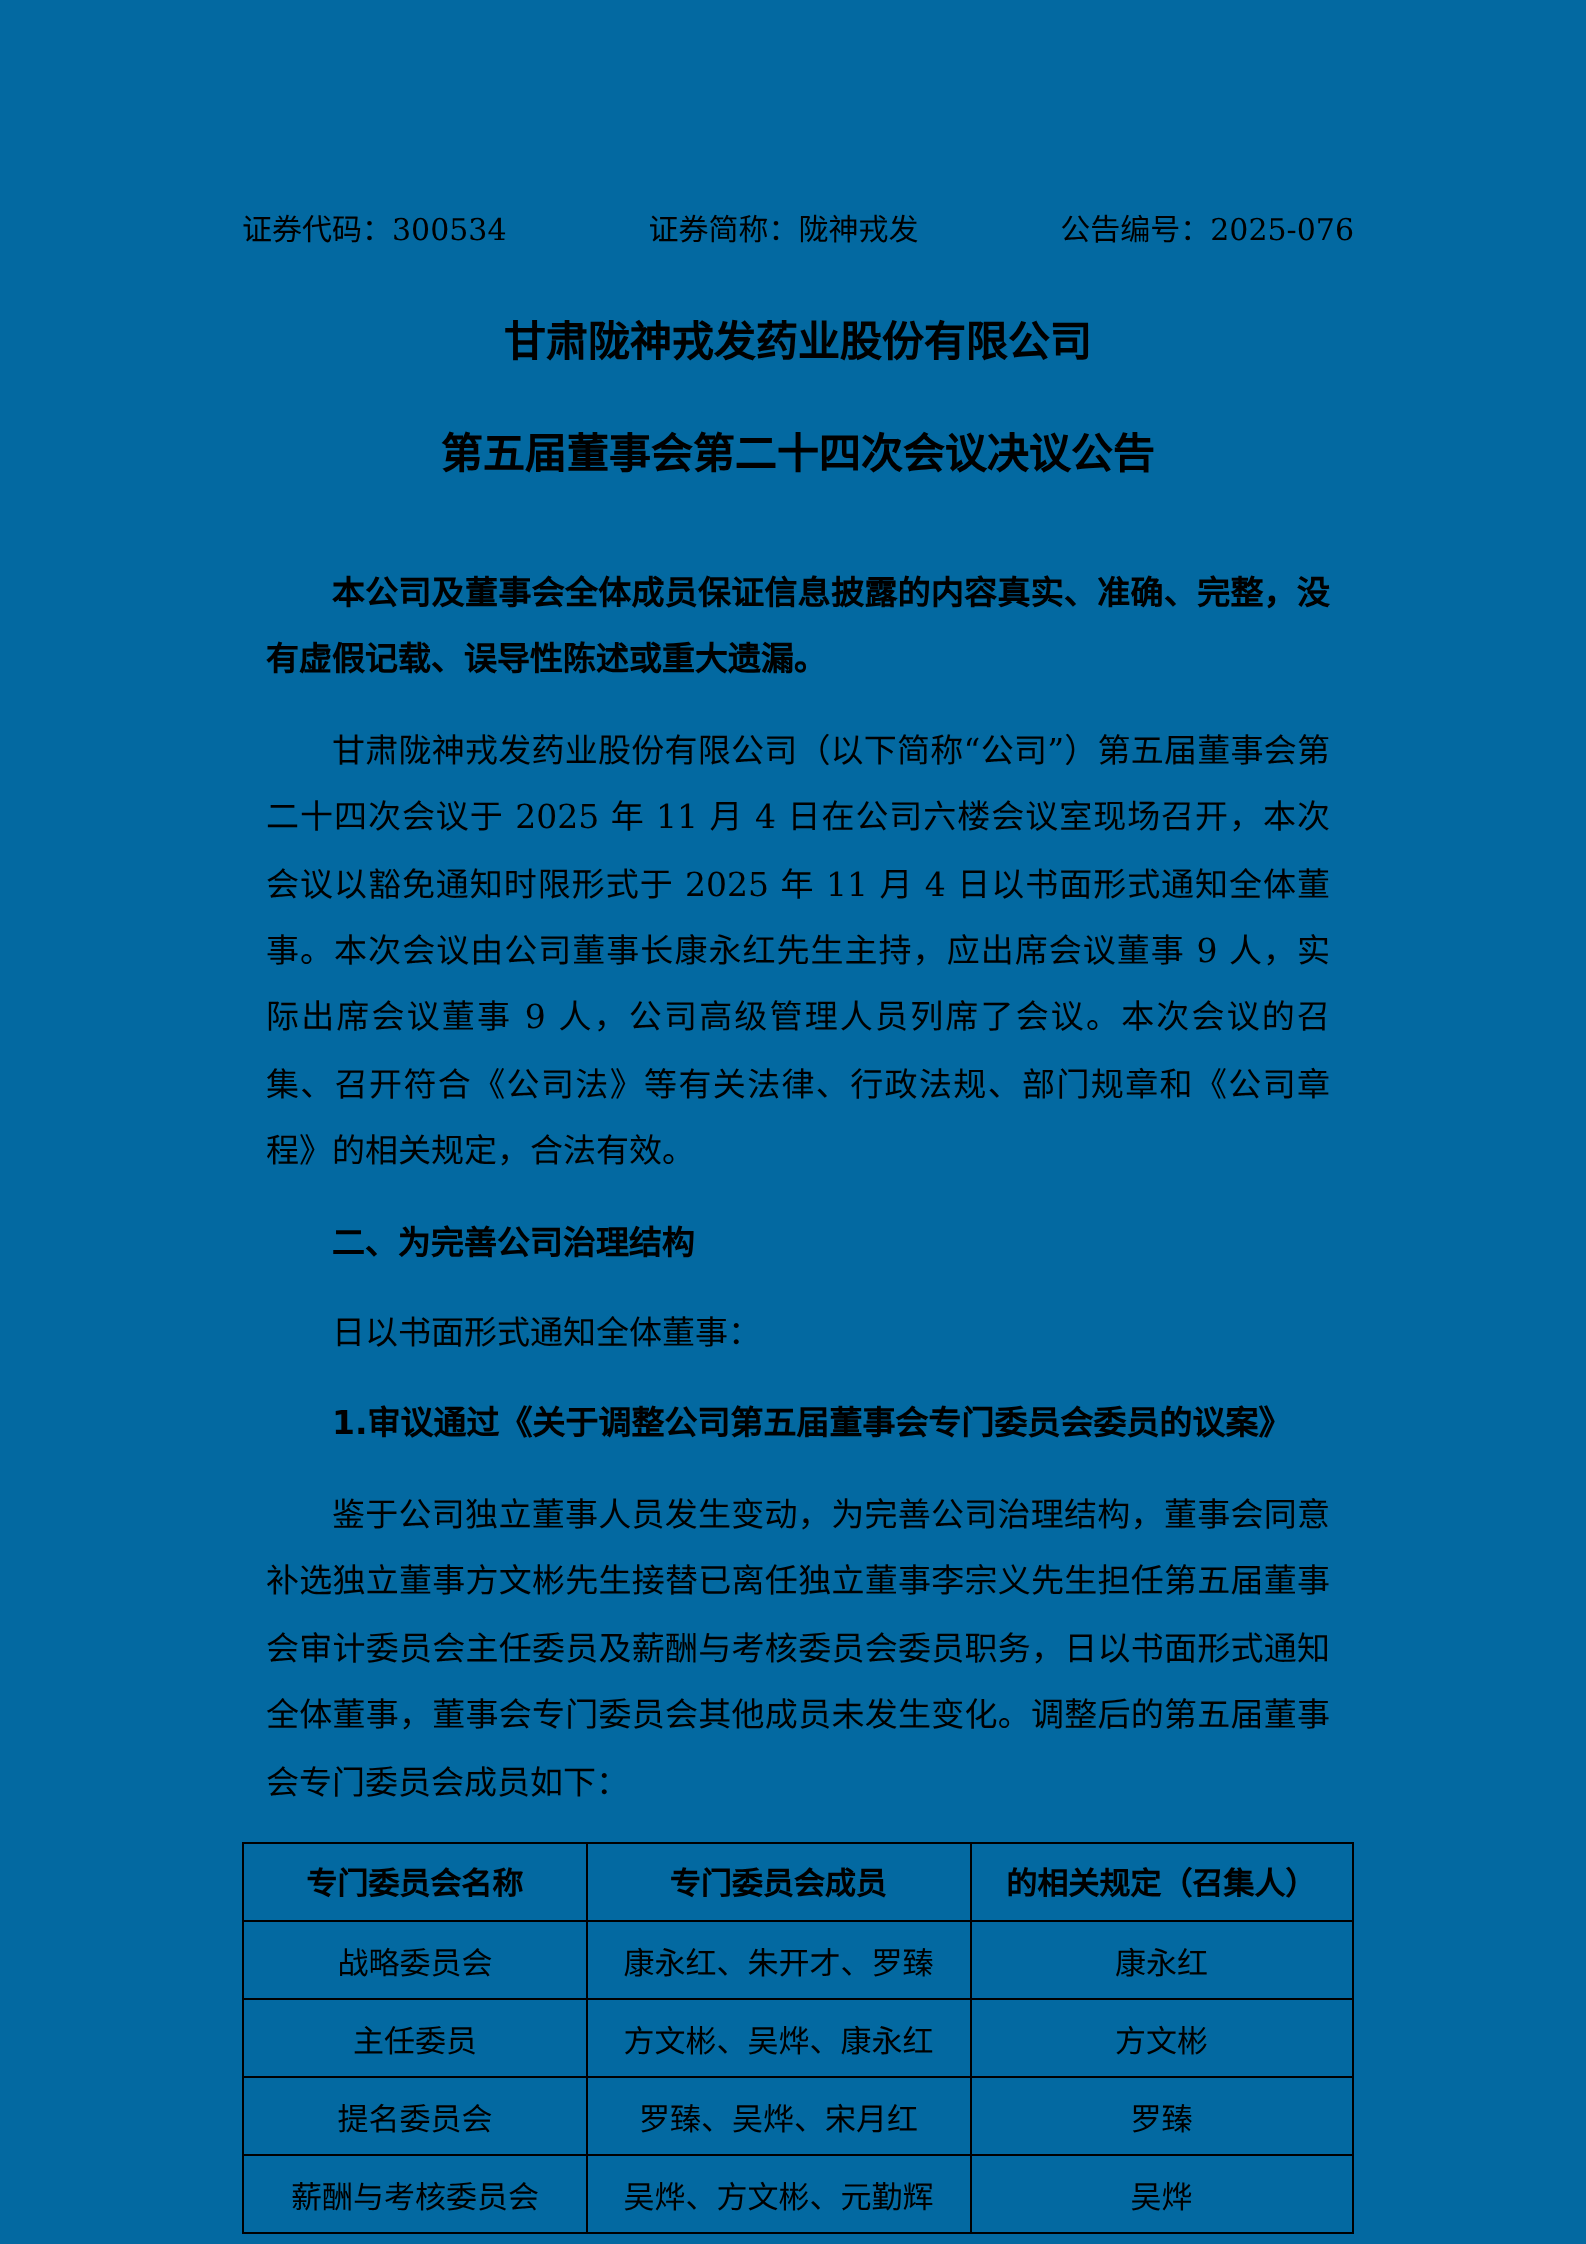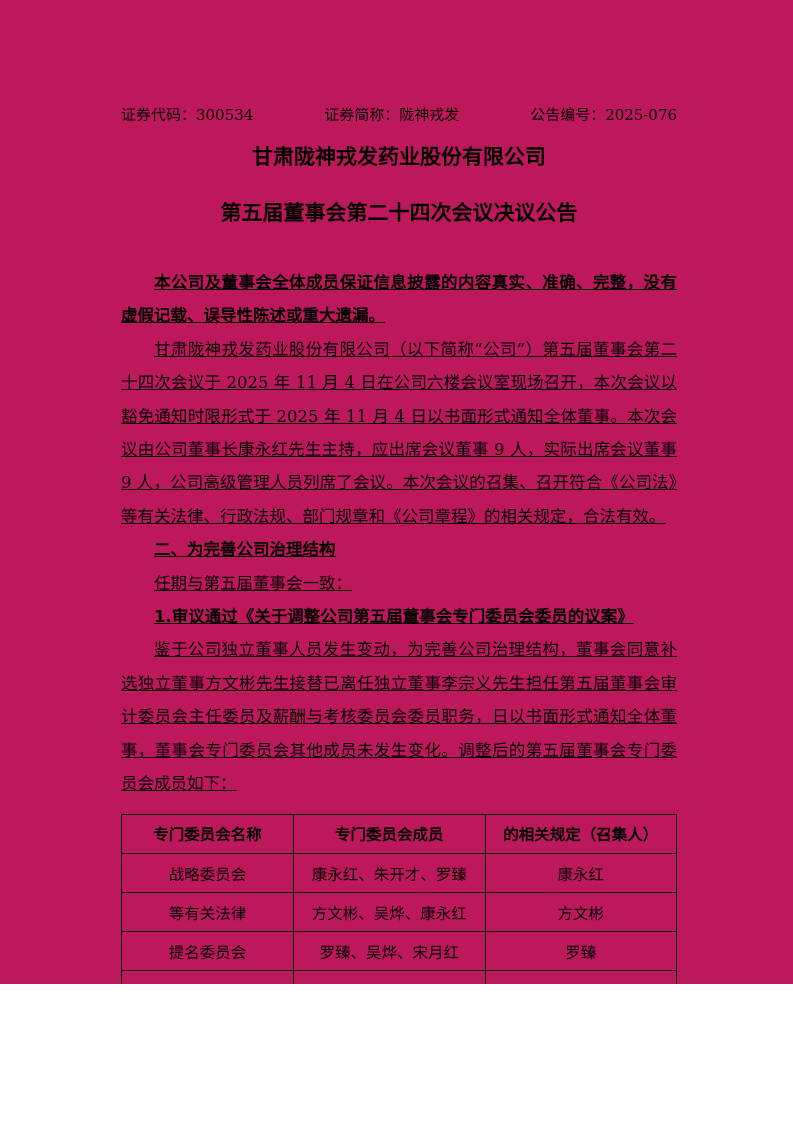--- a/index.html
+++ b/index.html
@@ -3,51 +3,50 @@
 <meta charset="utf-8">
 <style>
   html, body {
     margin: 0;
     padding: 0;
     background: #ffffff;
   }
   .page {
     position: relative;
     width: 793px;
-    height: 984px;
-    background: #be185d;
+    height: 1122px;
+    background: #0369a1;
     color: #000000;
     font-family: "DejaVu Serif", "Liberation Serif", serif;
     box-sizing: border-box;
     padding: 103px 116px 0 121px;
     overflow: hidden;
   }
   .doc-header {
     display: flex;
     justify-content: space-between;
     align-items: baseline;
     font-size: 15px;
     white-space: nowrap;
   }
   .doc-title {
     text-align: center;
     font-family: "DejaVu Sans", "Liberation Sans", sans-serif;
     font-weight: bold;
     font-size: 21px;
     line-height: 30px;
   }
-  .title-line1 { margin-top: 18px; }
+  .title-line1 { margin-top: 32px; }
   .title-line2 { margin-top: 26px; }
   .para {
-    margin: 0;
+    margin: 12px;
     font-size: 16.5px;
     line-height: 33.4px;
     text-align: justify;
     text-indent: 2em;
-    text-decoration: underline;
   }
   .bold-sans {
     font-family: "DejaVu Sans", "Liberation Sans", sans-serif;
     font-weight: bold;
   }
   .declaration { margin-top: 38px; }
   .section-gap { margin-top: 33px; }
   .committee-table {
     width: 100%;
     border-collapse: collapse;
@@ -83,21 +82,21 @@
   </div>
 
   <div class="doc-title title-line1">甘肃陇神戎发药业股份有限公司</div>
   <div class="doc-title title-line2">第五届董事会第二十四次会议决议公告</div>
 
   <p class="para bold-sans declaration">本公司及董事会全体成员保证信息披露的内容真实、准确、完整，没有虚假记载、误导性陈述或重大遗漏。</p>
 
   <p class="para">甘肃陇神戎发药业股份有限公司（以下简称“公司”）第五届董事会第二十四次会议于 2025 年 11 月 4 日在公司六楼会议室现场召开，本次会议以豁免通知时限形式于 2025 年 11 月 4 日以书面形式通知全体董事。本次会议由公司董事长康永红先生主持，应出席会议董事 9 人，实际出席会议董事 9 人，公司高级管理人员列席了会议。本次会议的召集、召开符合《公司法》等有关法律、行政法规、部门规章和《公司章程》的相关规定，合法有效。</p>
 
   <p class="para bold-sans">二、为完善公司治理结构</p>
-  <p class="para">任期与第五届董事会一致：</p>
+  <p class="para">日以书面形式通知全体董事：</p>
 
   <p class="para bold-sans">1.审议通过《关于调整公司第五届董事会专门委员会委员的议案》</p>
   <p class="para">鉴于公司独立董事人员发生变动，为完善公司治理结构，董事会同意补选独立董事方文彬先生接替已离任独立董事李宗义先生担任第五届董事会审计委员会主任委员及薪酬与考核委员会委员职务，日以书面形式通知全体董事，董事会专门委员会其他成员未发生变化。调整后的第五届董事会专门委员会成员如下：</p>
 
   <table class="committee-table">
     <colgroup>
       <col class="col-name">
       <col class="col-member">
       <col class="col-chair">
     </colgroup>
@@ -108,21 +107,21 @@
         <th>的相关规定（召集人）</th>
       </tr>
     </thead>
     <tbody>
       <tr>
         <td>战略委员会</td>
         <td>康永红、朱开才、罗臻</td>
         <td>康永红</td>
       </tr>
       <tr>
-        <td>等有关法律</td>
+        <td>主任委员</td>
         <td>方文彬、吴烨、康永红</td>
         <td>方文彬</td>
       </tr>
       <tr>
         <td>提名委员会</td>
         <td>罗臻、吴烨、宋月红</td>
         <td>罗臻</td>
       </tr>
       <tr>
         <td>薪酬与考核委员会</td>

